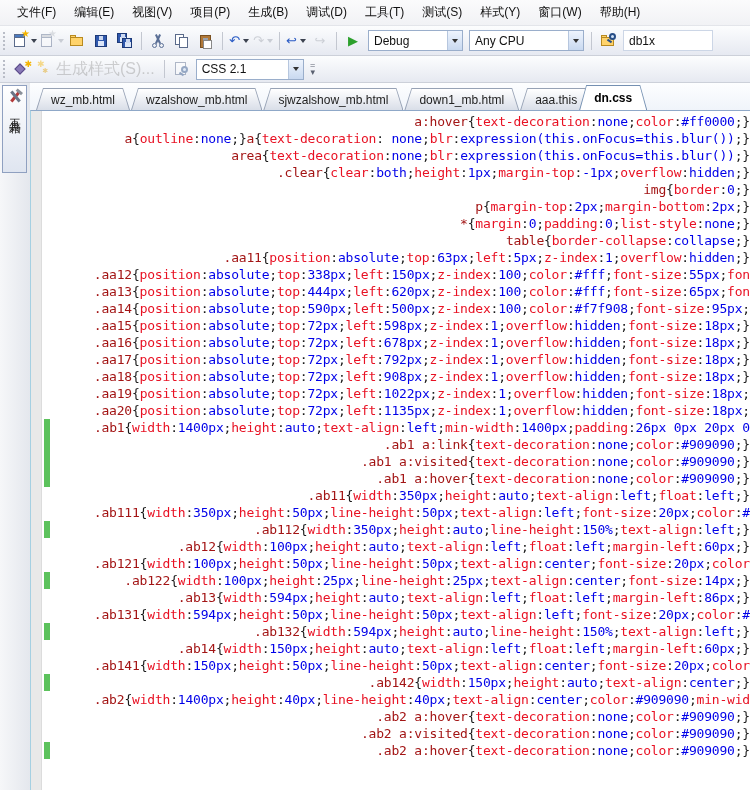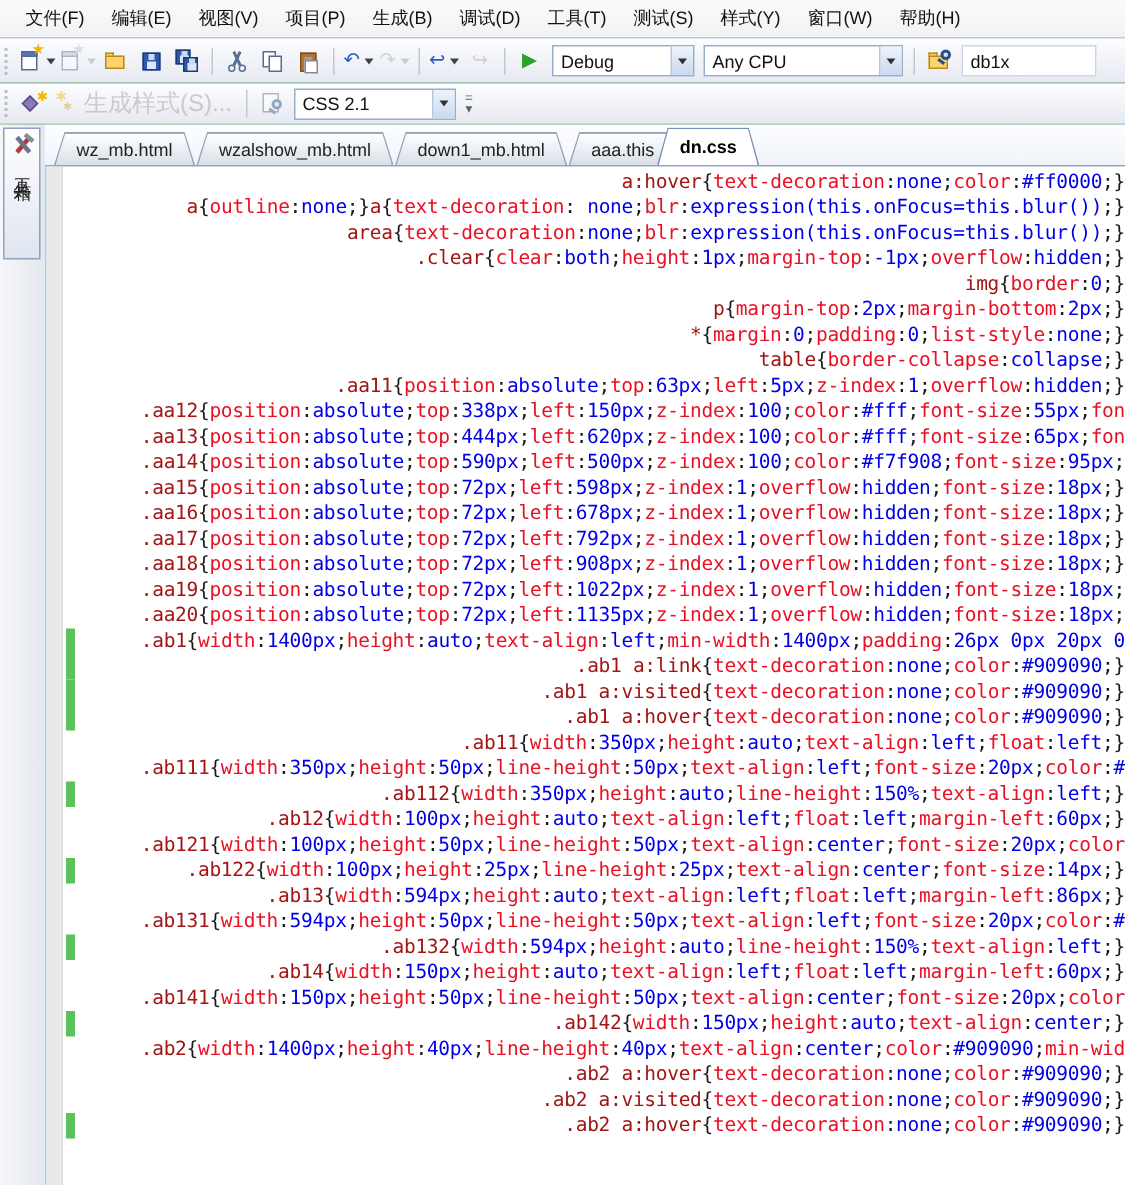--- a/index.html
+++ b/index.html
@@ -1,18 +1,18 @@
 <!DOCTYPE html>
 <html><head>
 <meta charset="utf-8">
 <style>
   * { margin:0; padding:0; box-sizing:border-box; }
   html,body { width:750px; height:790px; overflow:hidden; background:#eef0f4;
               font-family:"Liberation Sans", sans-serif; }
-  #app { position:relative; width:750px; height:790px; background:#15803d; }
+  #app { position:relative; width:750px; height:790px; background:#ef4444; }
 
   
   #menu-bar { position:absolute; left:0; top:0; width:750px; height:26px;
               background:linear-gradient(#fbfbfc,#f1f2f5); display:flex; align-items:center;
               padding-left:8px; border-bottom:1px solid #e3e5ea; }
   .menu-item { font-size:12px; color:#111; padding:4px 9px; cursor:default; white-space:nowrap; }
 
   
   .toolbar { position:absolute; left:0; width:750px; display:flex; align-items:center;
              background:linear-gradient(#fcfdfe,#e6e9f1); border-bottom:1px solid #ccd0d9; }
@@ -226,21 +226,21 @@
     <div class="tb-btn">
       <span class="glyph green">▶</span>
     </div>
 
     <div class="combo" style="width:95px">
       <span class="combo-text">Debug</span>
       <span class="combo-btn">
           <i></i>
         </span>
     </div>
-    <div class="combo" style="width:133px">
+    <div class="combo" style="width:115px">
       <span class="combo-text">Any CPU</span>
       <span class="combo-btn">
           <i></i>
         </span>
     </div>
 
     <div class="tb-sep"></div>
 
     <div class="tb-btn">
       <span class="ic">
@@ -294,20 +294,23 @@
       <span id="toolbox-label">工具箱</span>
     </div>
   </div>
 
   <div id="tab-strip">
       <div class="doc-tab">
         <div class="tab-inner">wz_mb.html</div>
       </div>
       <div class="doc-tab">
         <div class="tab-inner">wzalshow_mb.html</div>
+      </div>
+      <div class="doc-tab">
+        <div class="tab-inner">sjwzalshow_mb.html</div>
       </div>
       <div class="doc-tab">
         <div class="tab-inner">down1_mb.html</div>
       </div>
       <div class="doc-tab">
         <div class="tab-inner">aaa.this</div>
       </div>
       <div class="doc-tab active">
         <div class="tab-inner">dn.css</div>
       </div>

